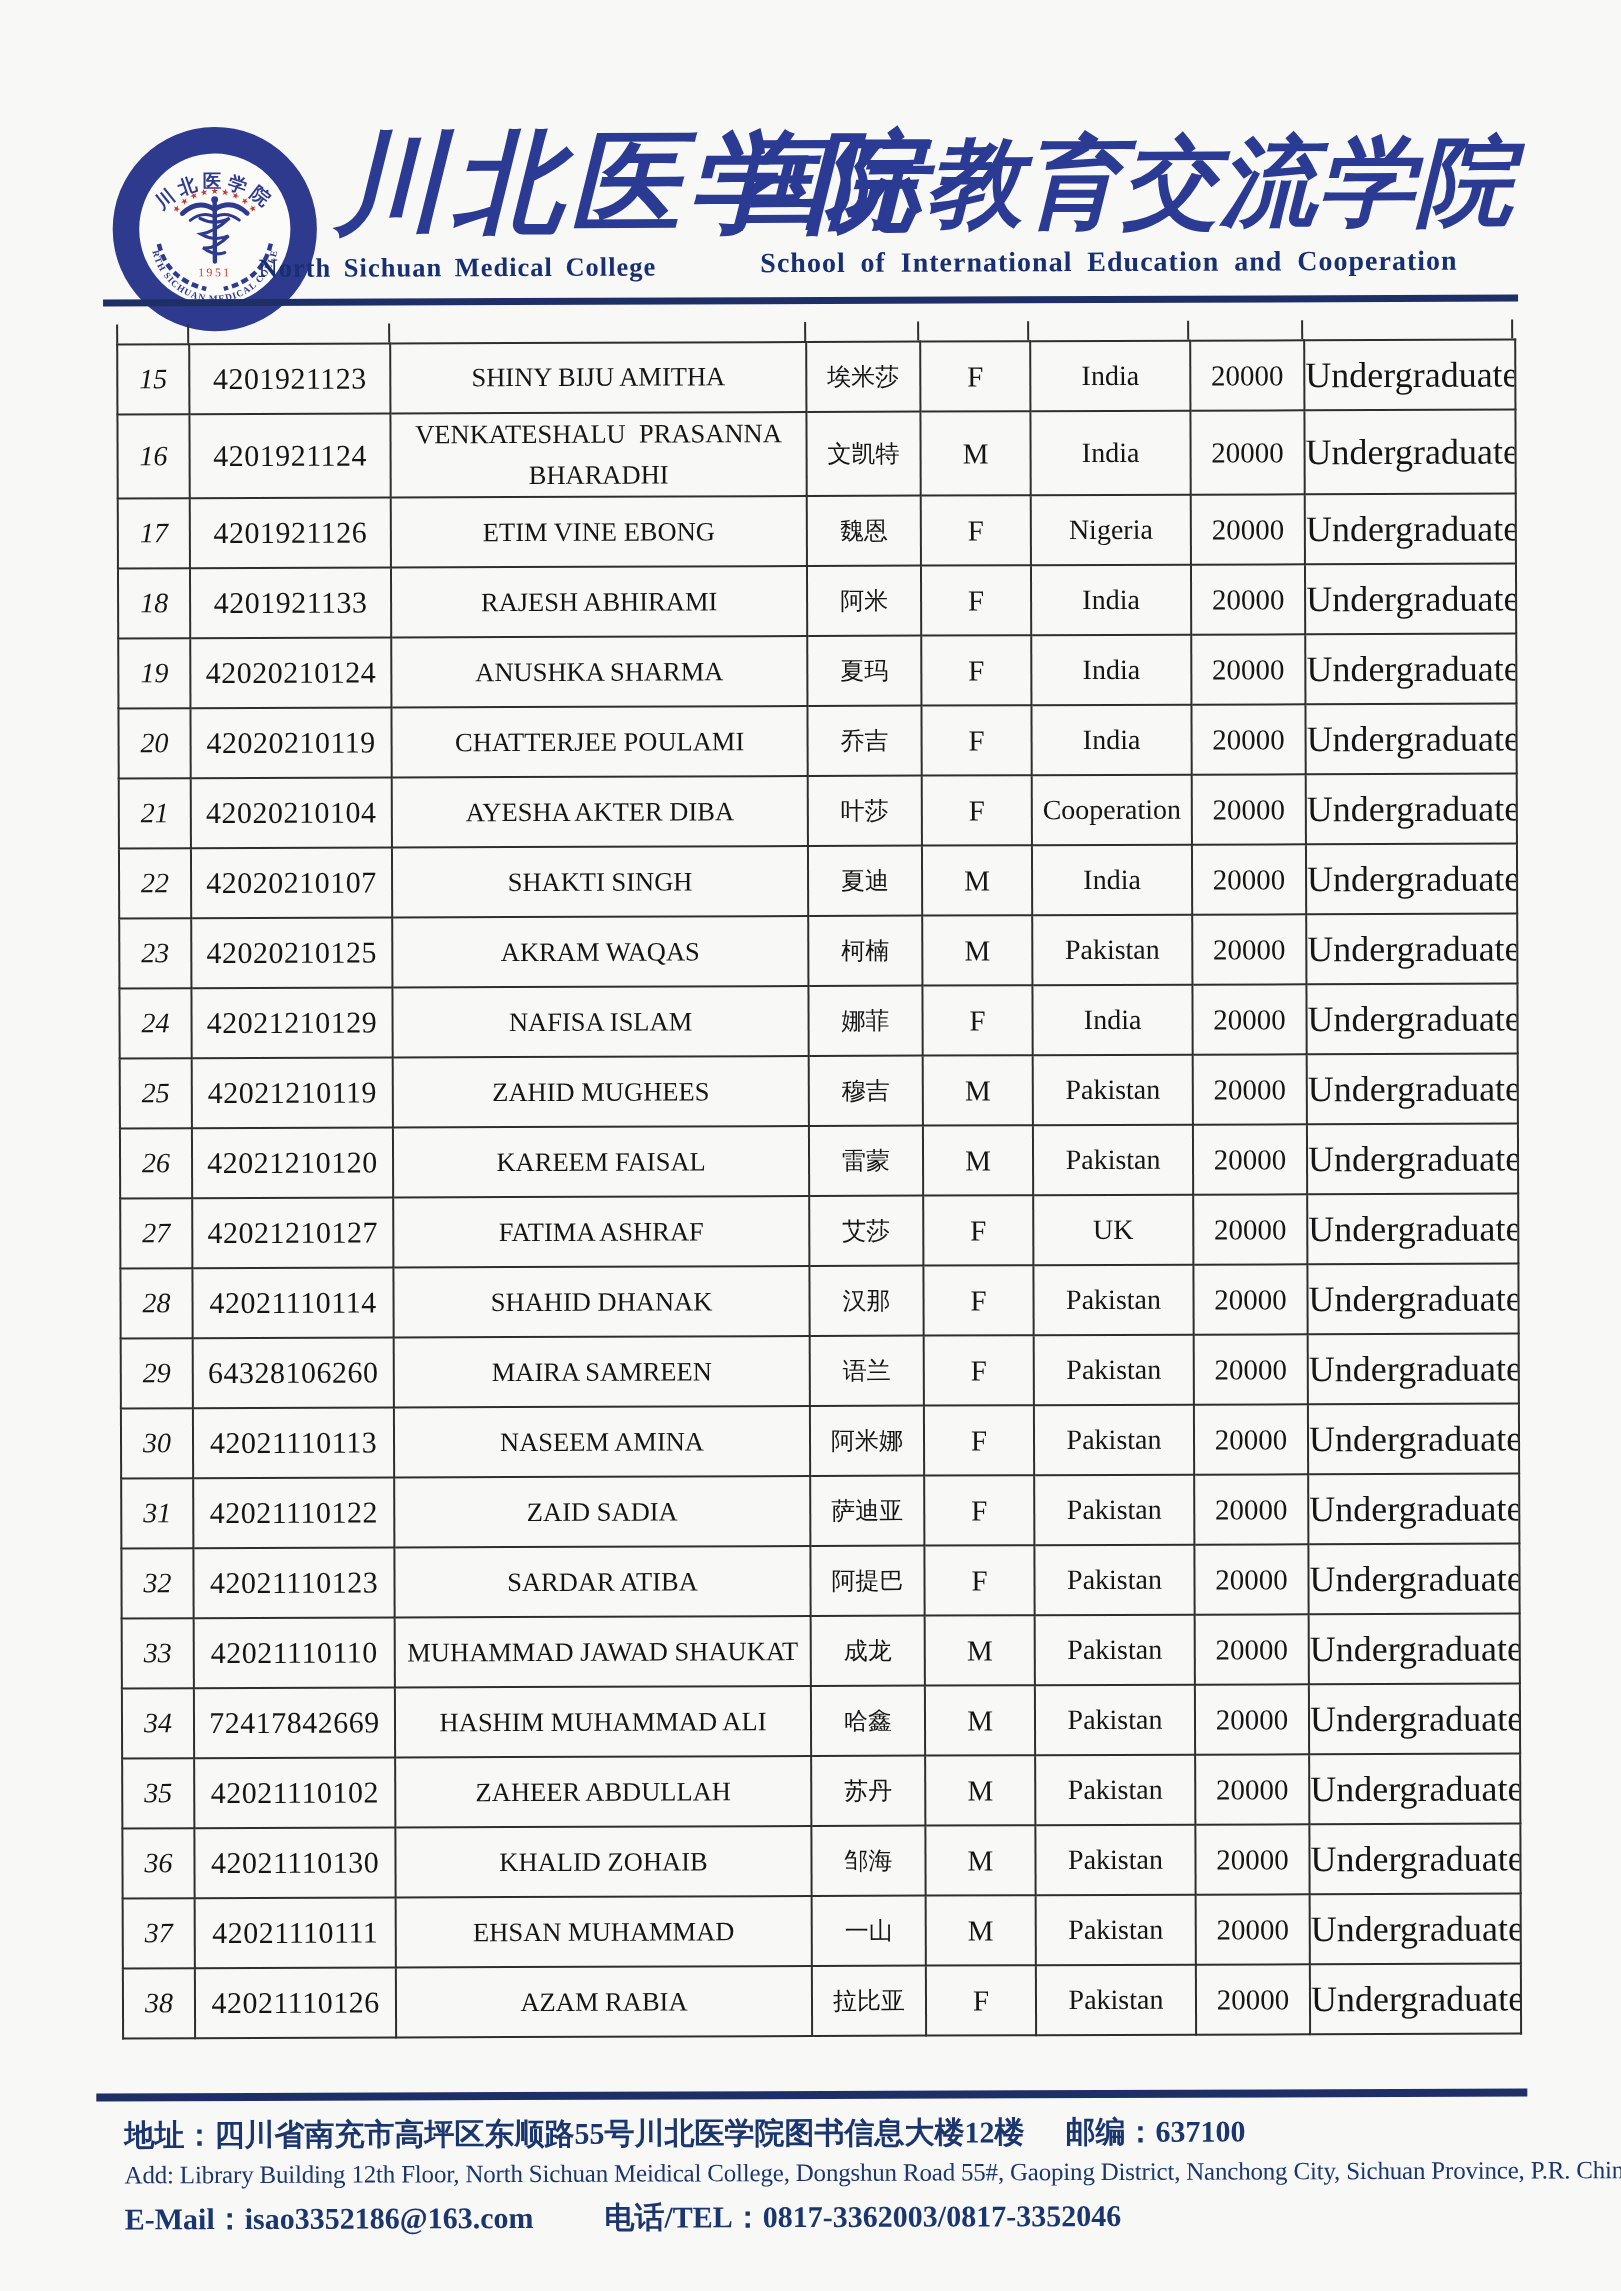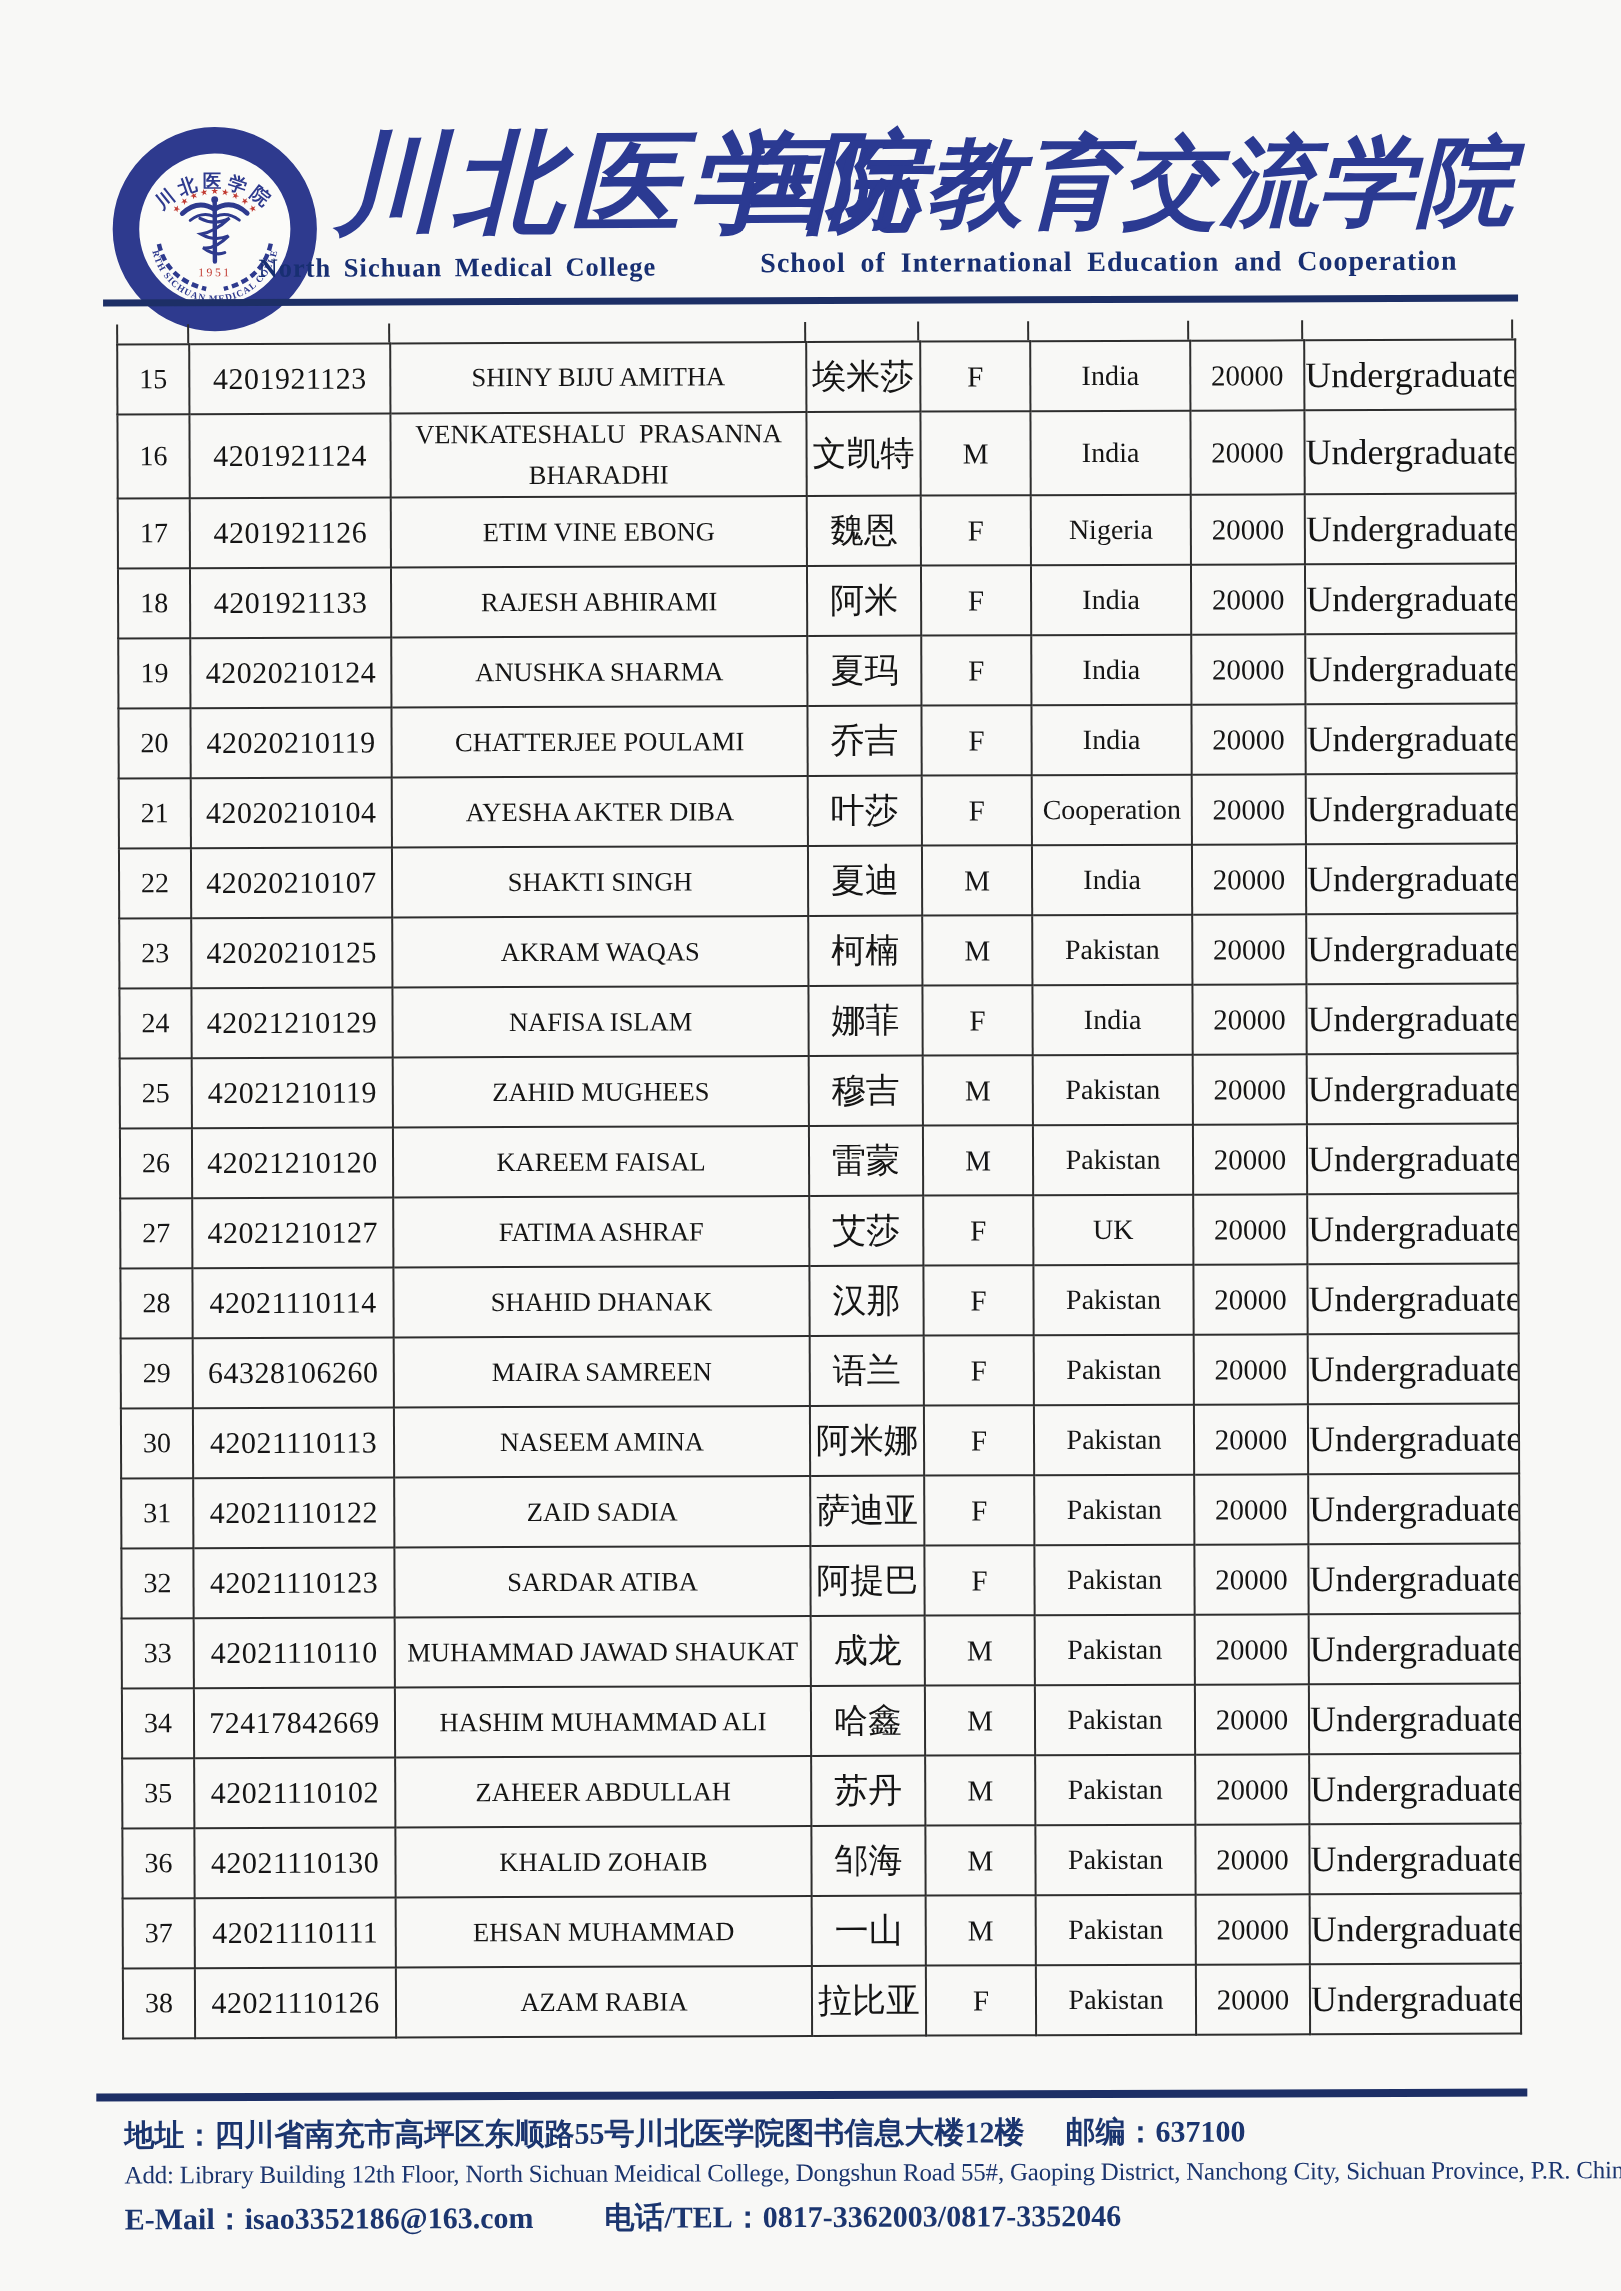--- a/index.html
+++ b/index.html
@@ -31,24 +31,24 @@
   }
   .rule-top { position:absolute; left:106px; top:297px; width:1415px; height:6.9px; background:#1d2f66; }
 
   
   .tbl-wrap { position:absolute; left:119px; top:341px; }
   table.students { border-collapse:collapse; table-layout:fixed; width:1396px; color:#151515; }
   table.students td {
     border:2px solid #2e2e2e; height:68px; text-align:center; vertical-align:middle;
     overflow:hidden; padding:0;
   }
-  td.c-no     { font-size:28px; }
+  td.c-no     { font-size:28px;font-style:italic; }
   td.c-id     { font-size:30px; letter-spacing:0.5px; }
   td.c-name   { font-size:26.5px; text-align:left; padding:2px 3.9px 2px 6.9px; white-space:pre-wrap; line-height:1.55; }
-  td.c-cn     { font-size:34px; }
+  td.c-cn     { font-size:24px; }
   td.c-gender { font-size:29px; }
   td.c-country{ font-size:28px;border-radius:29px; }
   td.c-fee    { font-size:29px;margin-left:27px; }
   td.c-level  { font-size:36px; text-align:left; padding-left:5.9px; }
   .stub { position:absolute; width:2px; background:#2e2e2e; }
 
   
   .rule-bottom { position:absolute; left:93px; top:2091px; width:1431px; height:7.8px; background:#1d2f66; }
   .f-line1 {
     position:absolute; left:121px; top:2113px; display:flex; gap:41px;

